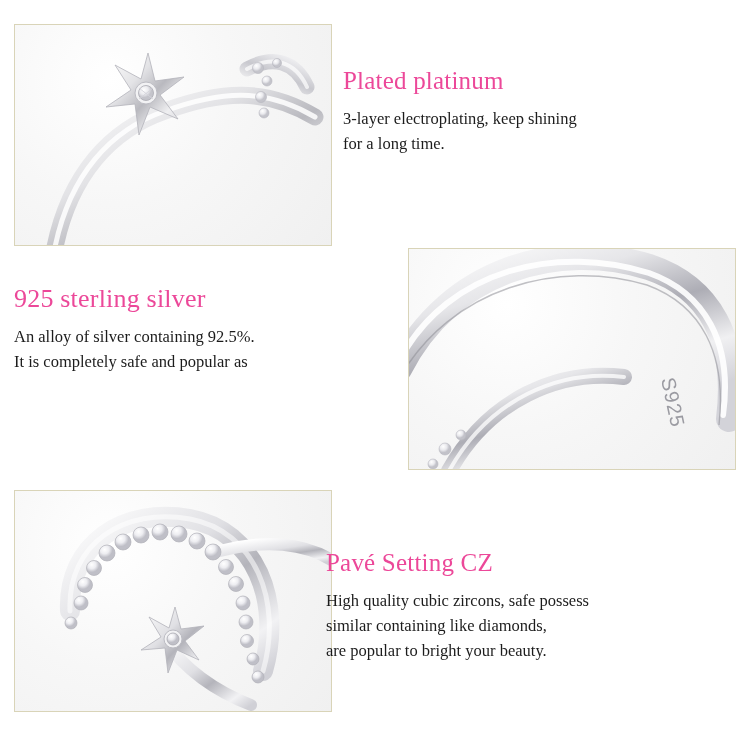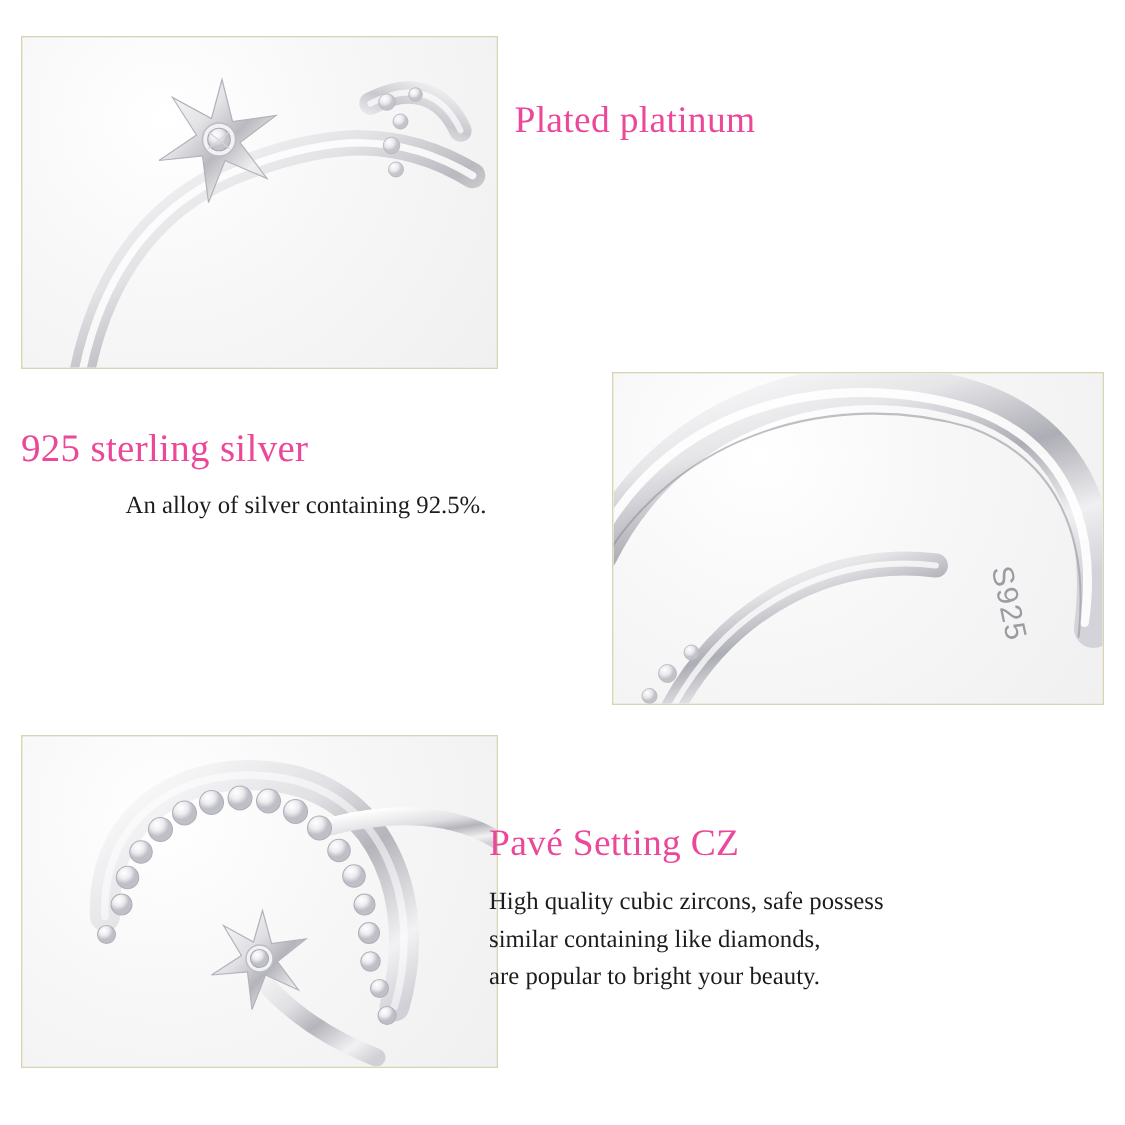--- a/index.html
+++ b/index.html
@@ -71,21 +71,21 @@
     color: #1c1c1c;
     margin: 0;
   }
   .tb-body div { white-space: nowrap; }
 
   #text-1 { left: 343px; top: 66px; width: 400px; }
   #text-2 { left: 14px; top: 284px; width: 380px; }
   #text-3 { left: 326px; top: 548px; width: 400px; }
 
   #text-2 .tb-title { font-size: 26px; }
-  #text-2 .tb-body  { font-size: 16.5px; text-align: center; }
+  #text-2 .tb-body  { font-size: 16.5px; }
 
   
   svg.ring { position: absolute; left: 0; top: 0; }
 </style>
 </head>
 <body>
 
 <div class="panel" id="photo-1">
   <div class="photo-inner">
     <svg class="ring" width="318" height="222" viewBox="0 0 318 222">
@@ -130,26 +130,31 @@
         <circle cx="-2" cy="0" r="11" fill="#f2f2f4" stroke="#bcbcc3" stroke-width="1"></circle>
         <circle cx="-2" cy="0" r="7.5" fill="url(#gem1)" stroke="#a9a9b1" stroke-width="0.8"></circle>
         <path d="M-9,-5 L5,6 M5,-5 L-9,6" stroke="#d4d4da" stroke-width="0.9"></path>
       </g>
     </svg>
   </div>
 </div>
 
 <div class="textblock" id="text-1">
   <h2 class="tb-title">Plated platinum</h2>
+  <div class="tb-body">
+    <div>3-layer electroplating, keep shining</div>
+    <div>for a long time.</div>
+  </div>
 </div>
 
 <div class="textblock" id="text-2">
   <h2 class="tb-title">925 sterling silver</h2>
   <div class="tb-body">
     <div>An alloy of silver containing 92.5%.</div>
+    <div>It is completely safe and popular as</div>
   </div>
 </div>
 
 <div class="panel" id="photo-2">
   <div class="photo-inner">
     <svg class="ring" width="328" height="222" viewBox="0 0 328 222">
       <defs>
         <linearGradient id="band2" x1="0" y1="0" x2="0.6" y2="1">
           <stop offset="0%" stop-color="#ffffff"></stop>
           <stop offset="30%" stop-color="#e6e6e9"></stop>

